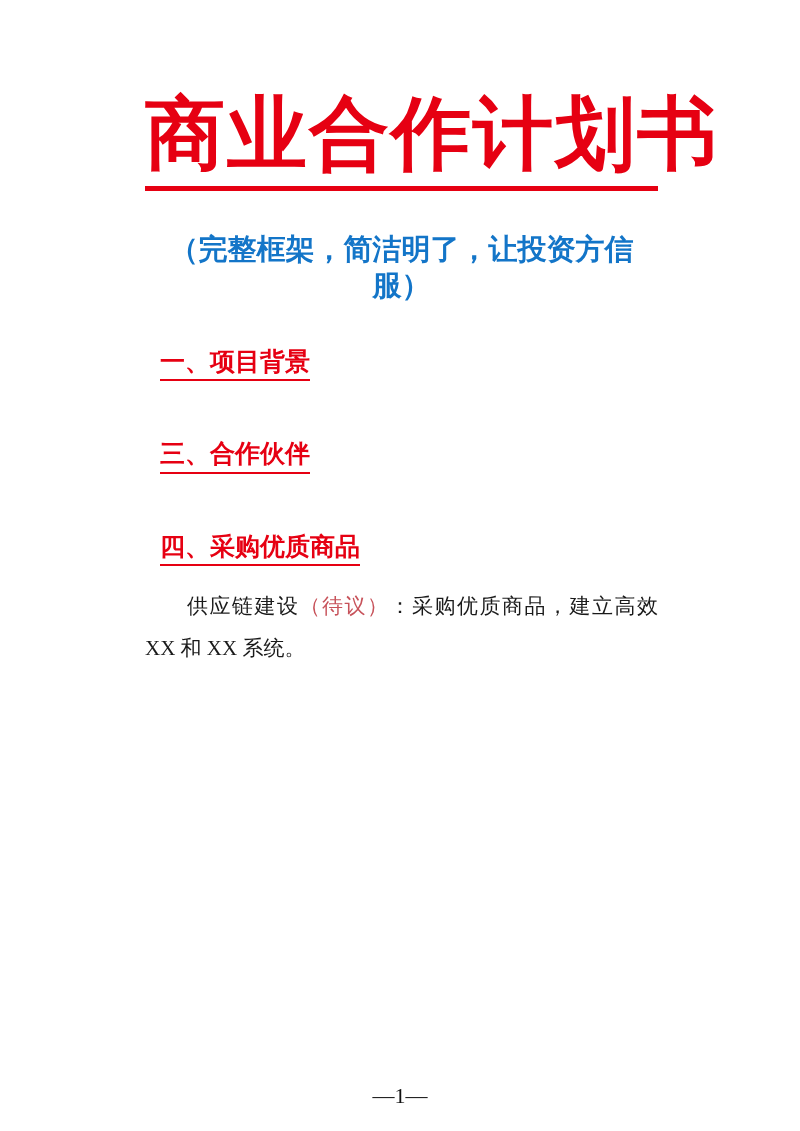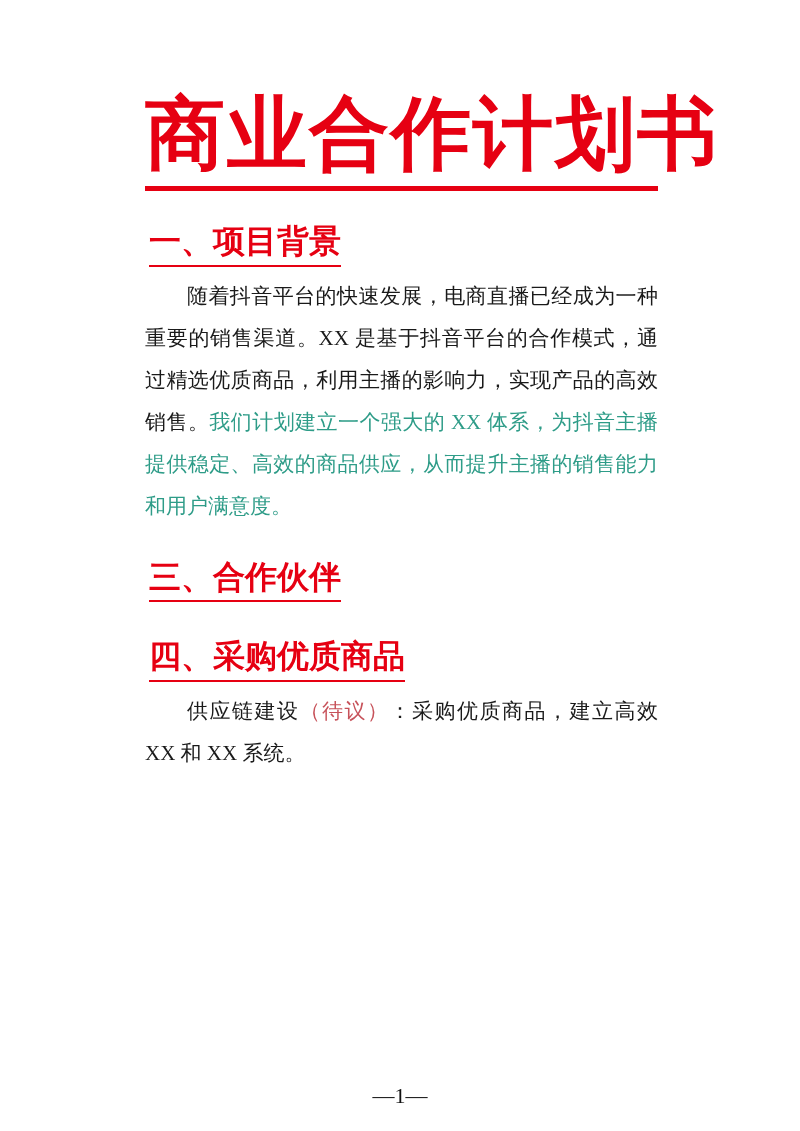--- a/index.html
+++ b/index.html
@@ -38,24 +38,24 @@
     font-weight: 700;
     font-size: 29px;
     line-height: 1.25;
     color: var(--blue, #1375c8);
   }
 
   .heading-row { margin: 26px 0 4px 0; }
 
   .section-heading {
     display: inline-block;
-    margin: 4px;
+    margin: 15px;
     font-family: "Liberation Sans", "DejaVu Sans", sans-serif;
     font-weight: 800;
-    font-size: 32px;
+    font-size: 25px;
     line-height: 1.3;
     color: var(--red, #e60012);
     border-bottom: 2px solid var(--red, #e60012);
     padding-bottom: 2px;
   }
 
   .para {
     margin: 0;
     font-size: 21px;
     line-height: 42px;
@@ -86,23 +86,23 @@
     line-height: 1.2;
     color: #111111;
   }
 </style>
 </head>
 <body>
 
 <div class="page">
   <h1 class="doc-title">商业合作计划书</h1>
 
+  <div class="doc-subtitle">（完整框架，简洁明了，让投资方信服）</div>
 
   <div id="sections">
       <div class="heading-row"><h2 class="section-heading">一、项目背景</h2></div>
-      <p class="para"><span class="run-normal">随着抖音平台的快速发展，电商直播已经成为一种重要的销售渠道。XX 是基于抖音平台的合作模式，通过精选优质商品，利用主播的影响力，实现产品的高效销售。</span><span class="run-highlight-teal">我们计划建立一个强大的 XX 体系，为抖音主播提供稳定、高效的商品供应，从而提升主播的销售能力和用户满意度。</span></p>
       <div class="heading-row"><h2 class="section-heading">三、合作伙伴</h2></div>
       <div class="heading-row"><h2 class="section-heading">四、采购优质商品</h2></div>
       <p class="para"><span class="run-normal">供应链建设</span><span class="run-note-crimson">（待议）</span><span class="run-normal">：采购优质商品，建立高效 XX 和 XX 系统。</span></p>
     </div>
 
   <div class="page-number">—1—</div>
 </div>
 
 </body></html>

